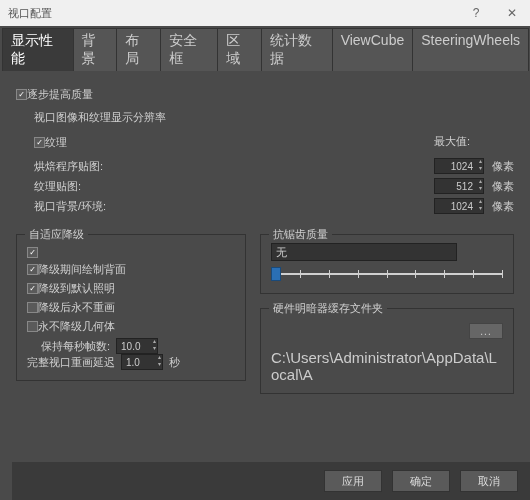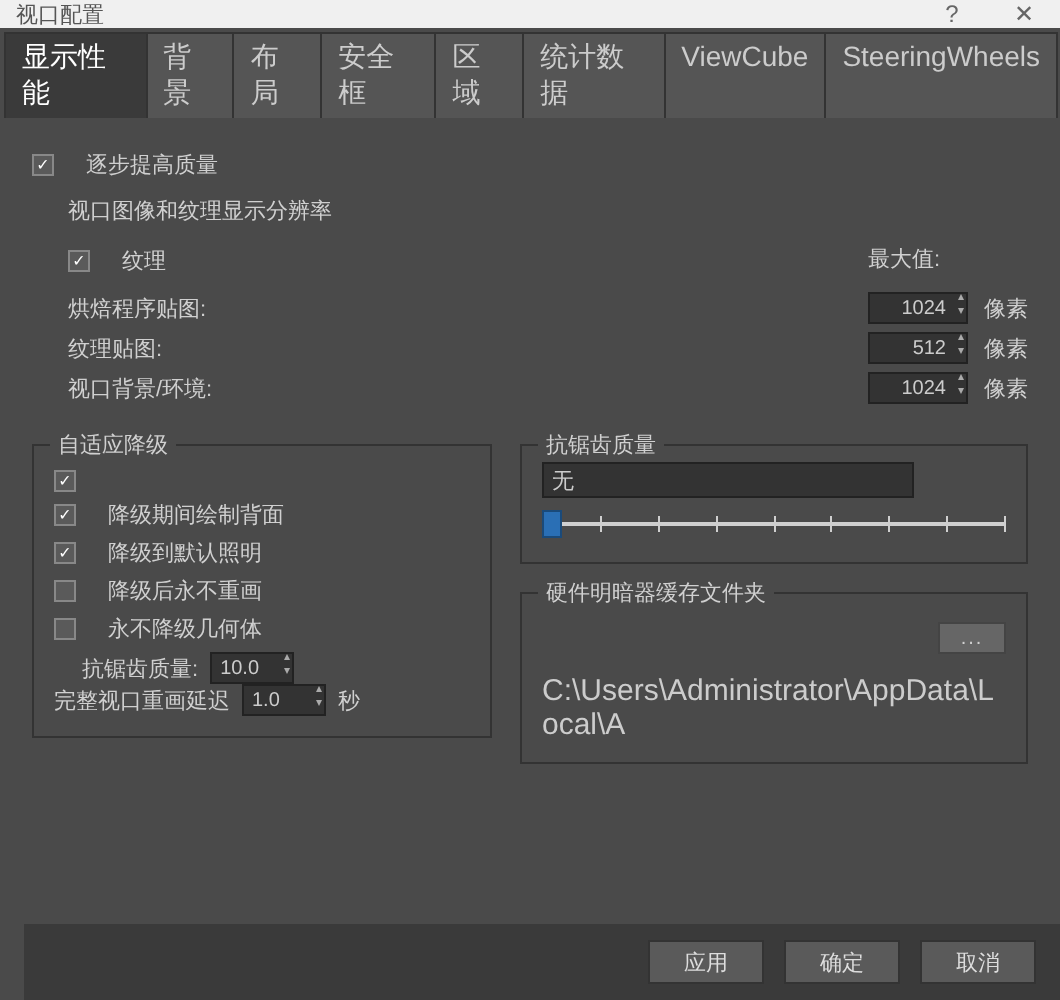--- a/index.html
+++ b/index.html
@@ -1,24 +1,24 @@
 <!DOCTYPE html>
 <html><head>
 <meta charset="utf-8">
 <style>
   * { box-sizing: border-box; margin: 0; padding: 0; font-family: "Microsoft YaHei", "SimSun", sans-serif; }
   body { width: 530px; height: 500px; background: #4a4a4a; color: #d0d0d0; font-size: 11px; overflow: hidden; }
-  .titlebar { height: 14px; background: #f0f0f0; display: flex; align-items: center; padding: 0 0 0 8px; color: #555; }
+  .titlebar { height: 26px; background: #f0f0f0; display: flex; align-items: center; padding: 0 0 0 8px; color: #555; }
   .titlebar .spacer { flex: 1; }
   .titlebar .winbtn { width: 36px; height: 26px; display: flex; align-items: center; justify-content: center; color: #666; font-size: 12px; }
   .tabs { display: flex; background: #4a4a4a; padding: 2px 2px 0 2px; gap: 0; }
   .tab { padding: 3px 8px; background: #555; color: #ccc; font-size: 14px; border: 1px solid #333; border-bottom: none; margin-right: -1px; }
   .tab.active { background: #3a3a3a; color: #fff; }
   .content { padding: 12px 16px; background: #4a4a4a; }
-  .checkbox-row { display: flex; align-items: center; gap: 16px; margin: 4px 0; }
+  .checkbox-row { display: flex; align-items: center; gap: 0; margin: 4px 0; }
   .checkbox { width: 11px; height: 11px; border: 1px solid #888; background: #5a5a5a; display: inline-flex; align-items: center; justify-content: center; font-size: 8px; color: #fff; line-height: 1; }
   .checkbox.checked::before { content: "✓"; }
   .section-title { margin: 8px 0 6px 0; color: #d0d0d0; }
   .sub { margin-left: 18px; }
   .col2 { display: flex; gap: 14px; margin-top: 12px; }
   .left-col { flex: 0 0 230px; }
   .right-col { flex: 1; }
   .fieldset { border: 1px solid #333; padding: 8px 10px 10px 10px; position: relative; margin-top: 8px; }
   .fieldset > .legend { position: absolute; top: -8px; left: 8px; background: #4a4a4a; padding: 0 4px; font-size: 11px; }
   .row-flex { display: flex; align-items: center; gap: 6px; }
@@ -118,21 +118,21 @@
           </div>
         <div class="checkbox-row">
             <span class="checkbox"></span>
             <span>降级后永不重画</span>
           </div>
         <div class="checkbox-row">
             <span class="checkbox"></span>
             <span>永不降级几何体</span>
           </div>
         <div class="row-flex" style="margin-top:4px; margin-left:14px;">
-          <span>抗锯齿质量:</span>
+          <span>保持每秒帧数:</span>
           <span class="spinner">
               <span>10.0</span>
             </span>
         </div>
         <div class="row-flex" style="margin-top:0;">
           <span>完整视口重画延迟</span>
           <span class="spinner">
               <span>1.0</span>
             </span>
           <span>秒</span>

